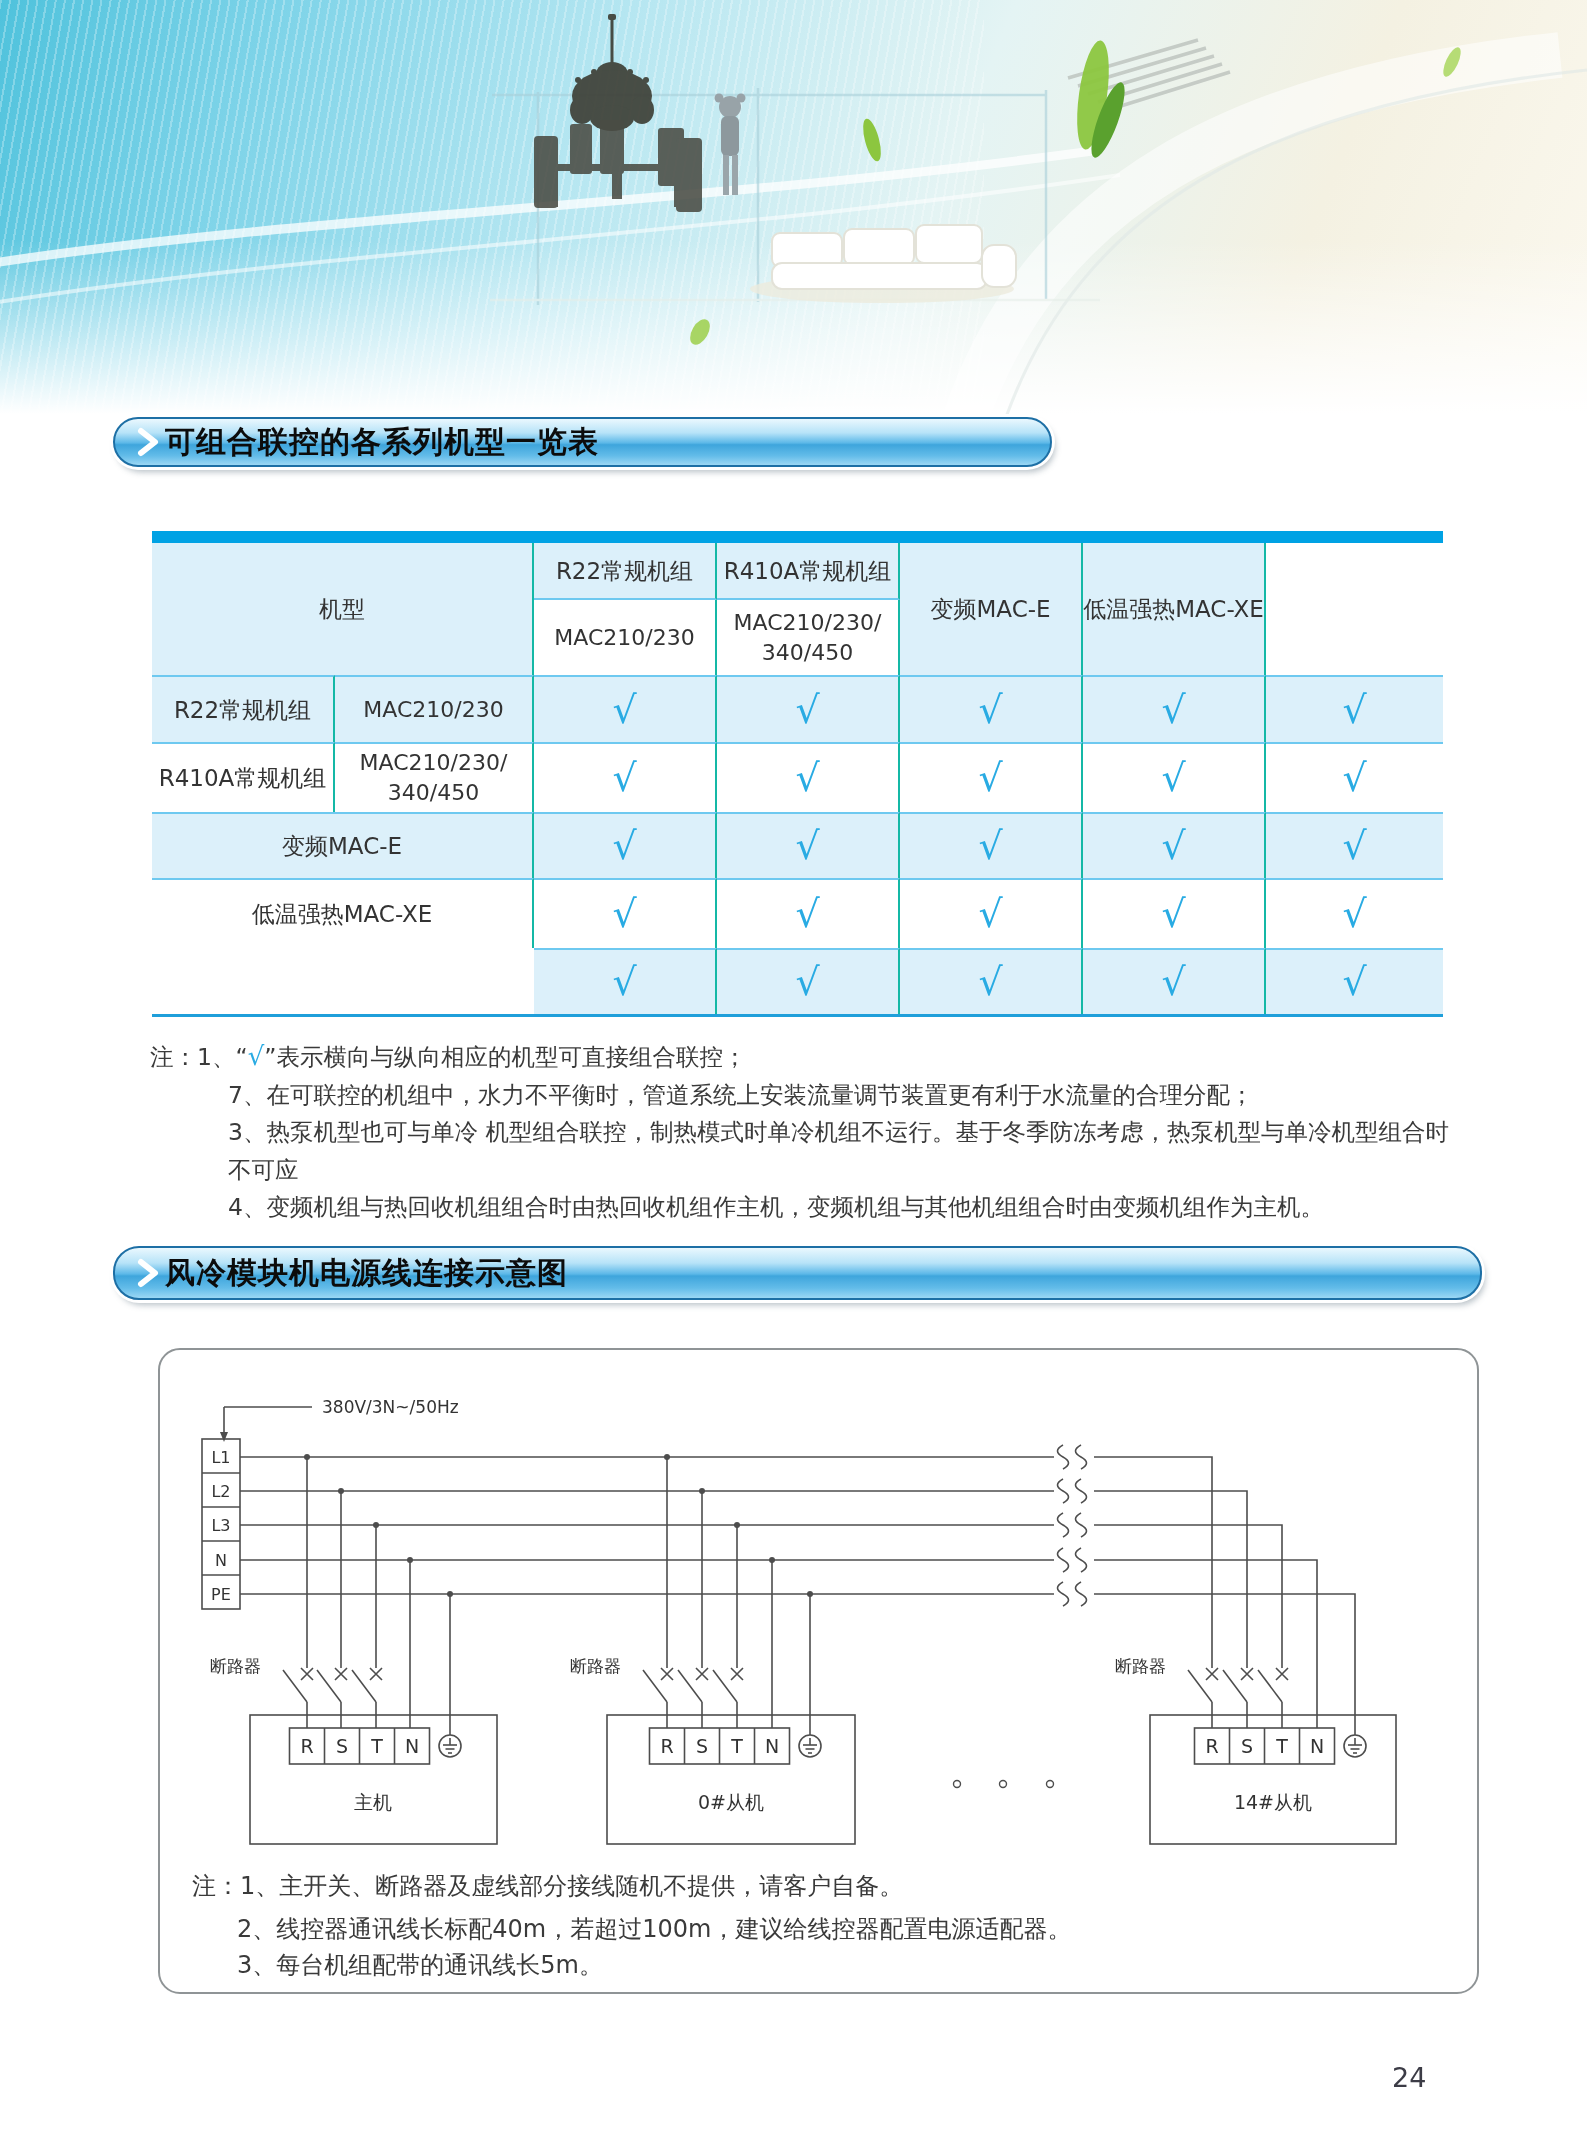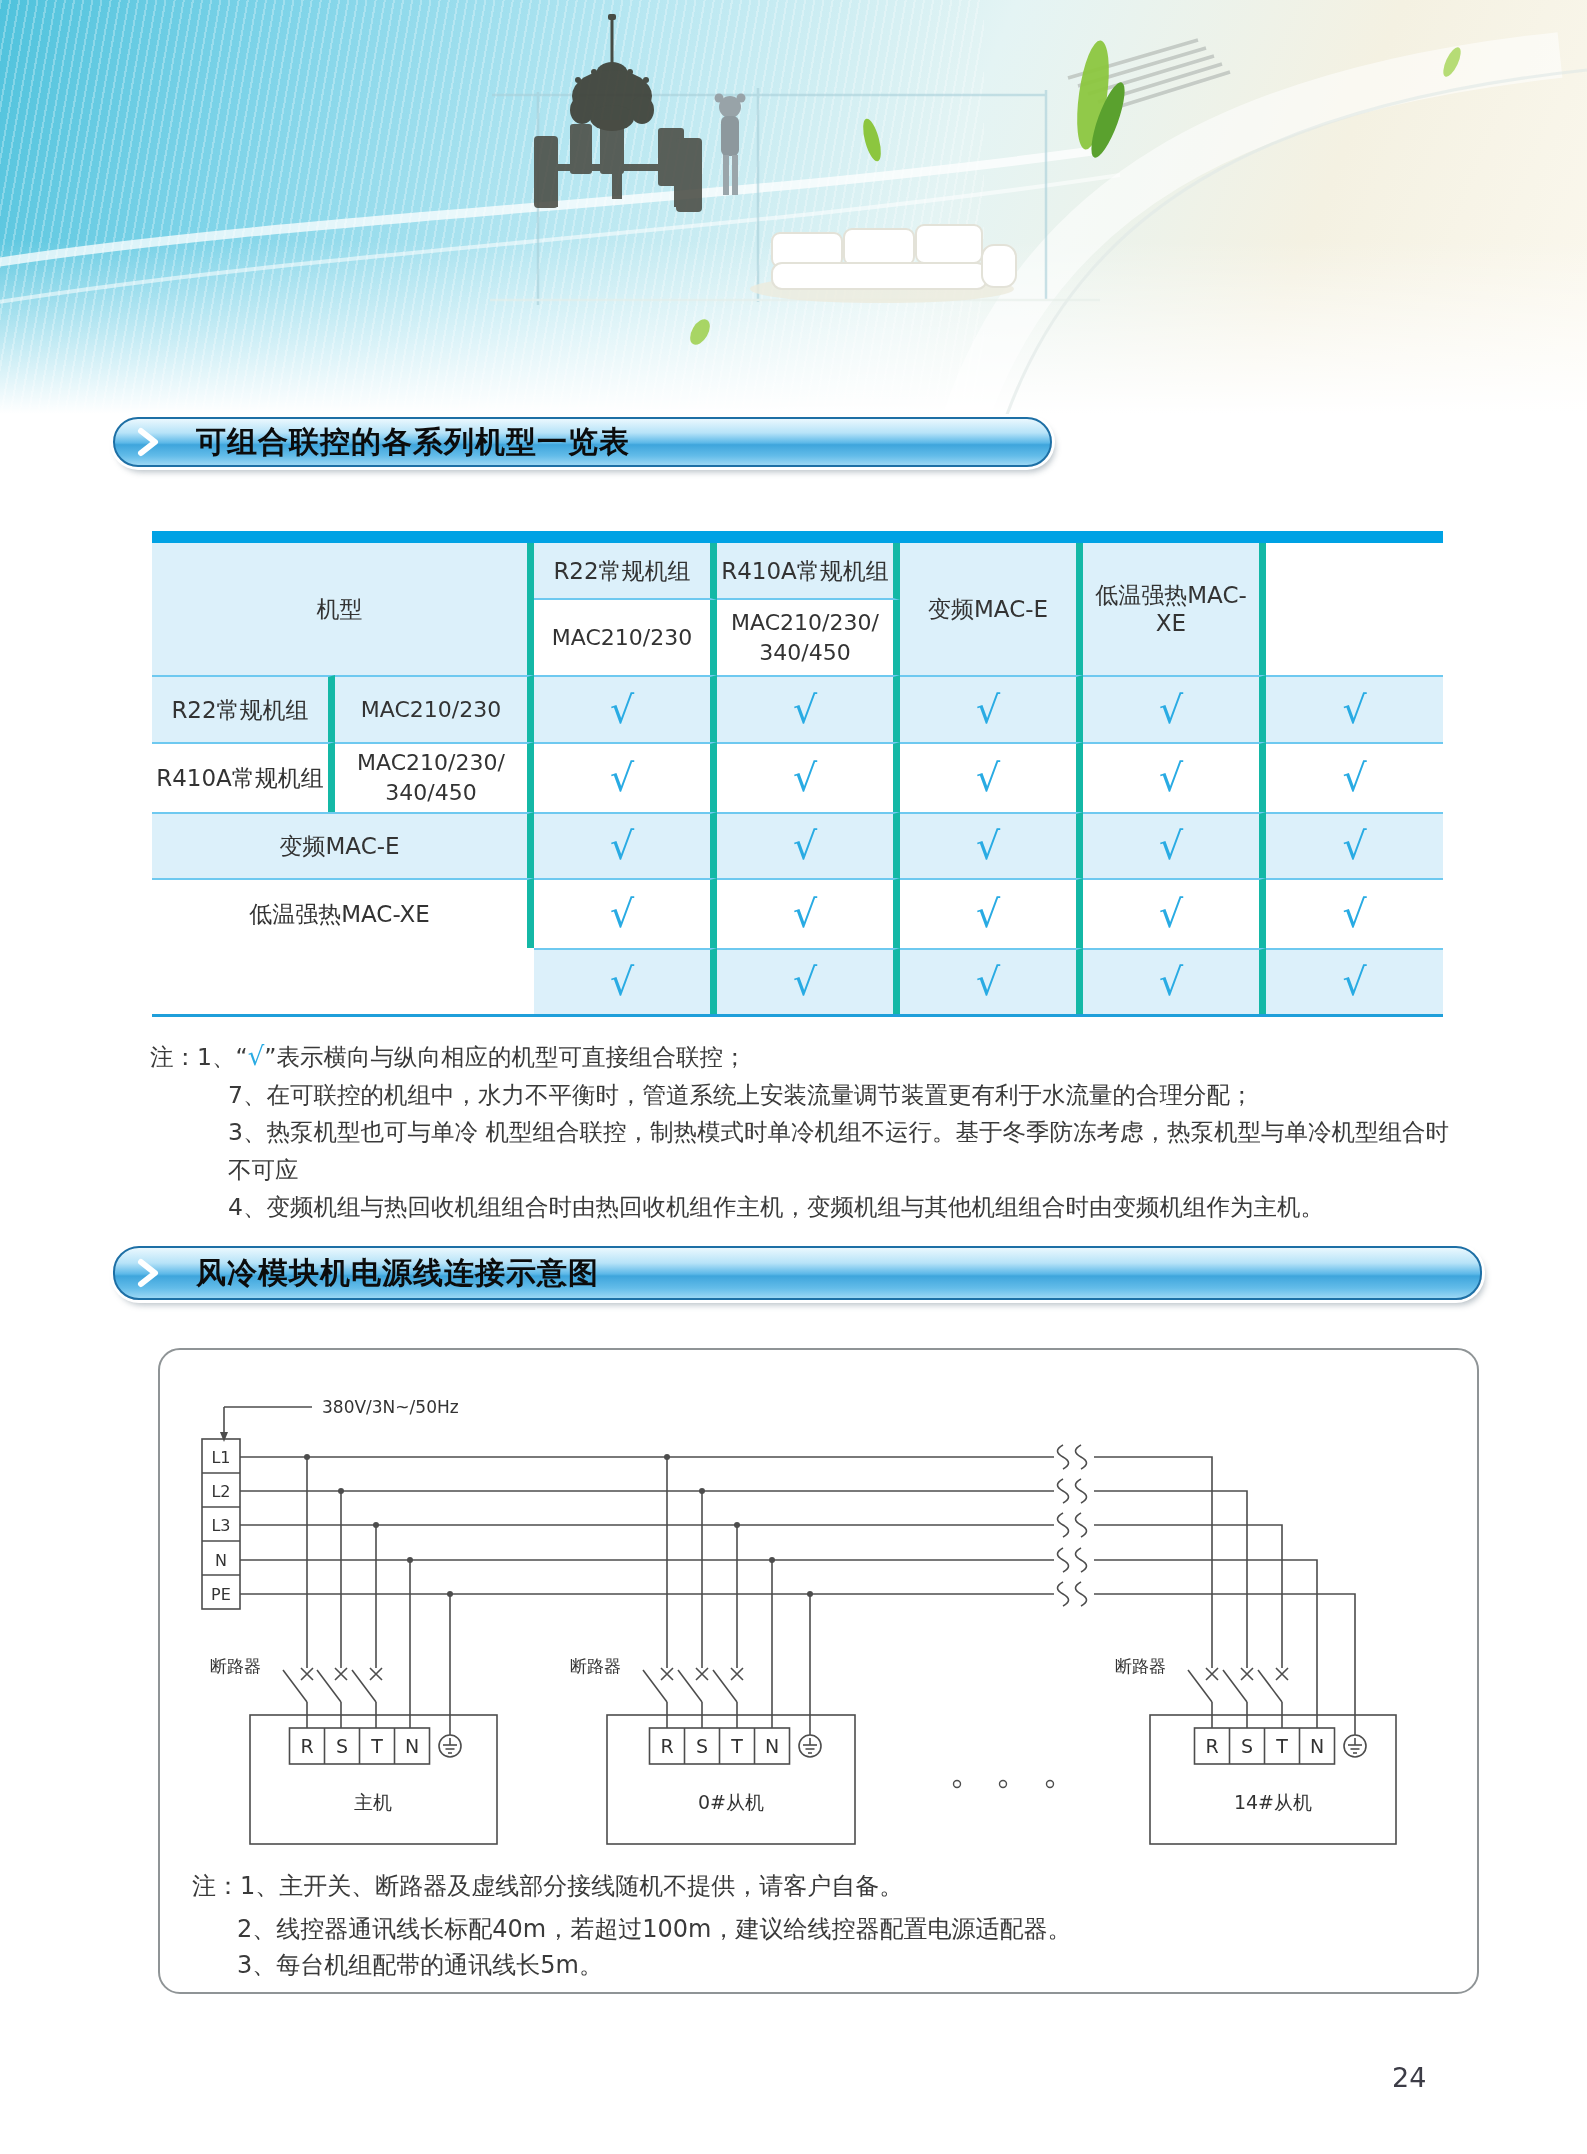--- a/index.html
+++ b/index.html
@@ -16,34 +16,34 @@
   .hero-stripes{position:absolute;left:0;top:0;width:62%;height:100%;
     background:repeating-linear-gradient(100deg, rgba(255,255,255,.5) 0 2px, rgba(255,255,255,0) 2px 9px);
     opacity:.55;}
   .hero-art{position:absolute;left:0;top:0;}
   
   .banner{position:absolute;height:46px;border:2px solid #1d6fa5;border-radius:26px;
     background:linear-gradient(180deg,#eaf8fe 0%,#b7e3f8 30%,#5cb8e8 52%,#3ea5dc 56%,#63bce9 80%,#9bd7f4 100%);
     box-shadow:0 0 0 3px #ffffff, 3px 5px 6px rgba(96,115,128,.45);
     display:flex;align-items:center;}
   .banner .chev{margin-left:20px;display:flex;align-items:center;}
-  .banner .btitle{margin-left:35px;font-size:30px;font-weight:700;color:#0c0c0c;letter-spacing:1px;}
+  .banner .btitle{margin-left:4px;font-size:30px;font-weight:700;color:#0c0c0c;letter-spacing:1px;}
   .banner1{left:113px;top:417px;width:935px;}
   .banner2{left:113px;top:1246px;width:1365px;height:50px;}
   
   .ct{position:absolute;left:152px;top:531px;display:grid;
     grid-template-columns:183px 199px 183px 183px 183px 183px 177px;
     grid-template-rows:12px 57px 75px 67px 70px 66px 70px 66px;
     border-bottom:3px solid #1f9fda;}
   .cell{display:flex;flex-direction:column;align-items:center;justify-content:center;
     text-align:center;font-size:23px;color:#333;line-height:28px;}
   .stripe{background:#00a2e4;}
   .lb{background:#dcf0fa;}
   .wh{background:#ffffff;}
-  .br{border-right:7px solid #14b8a6;}
+  .br{border-right:2px solid #14b8a6;}
   .bt{border-top:2px solid #6ec9f0;}
   .bb{border-bottom:2px solid #6ec9f0;}
   .chk{font-size:38px;color:#29abe3;}
   .sm{font-size:22px;line-height:30px;}
   
   .notes1{position:absolute;left:150px;top:1038px;width:1310px;font-size:23.5px;
     line-height:37.5px;color:#3a3a3a;}
   .notes1 .chkinline{color:#29abe3;font-size:26px;}
   .ind{padding-left:78px;}
   .ind2{padding-left:120px;}

